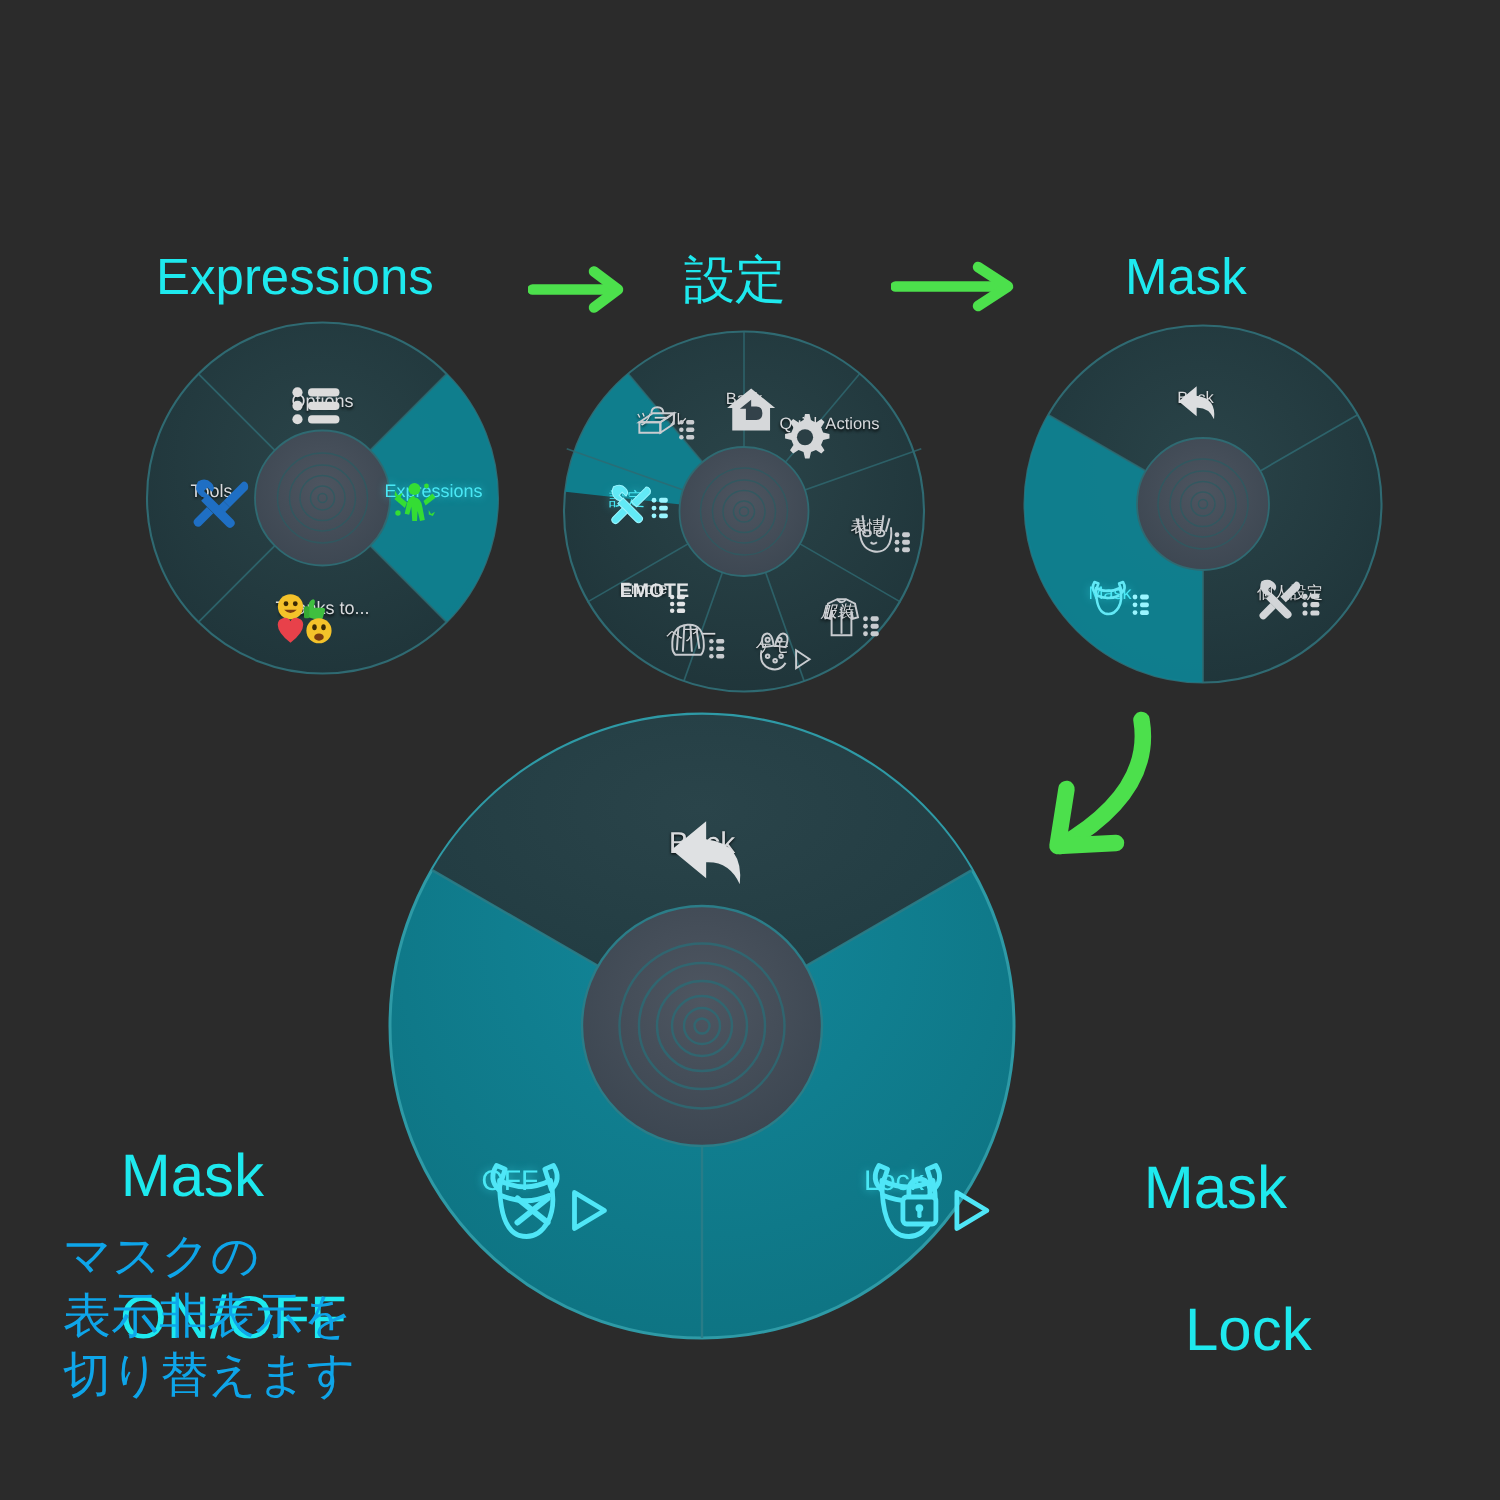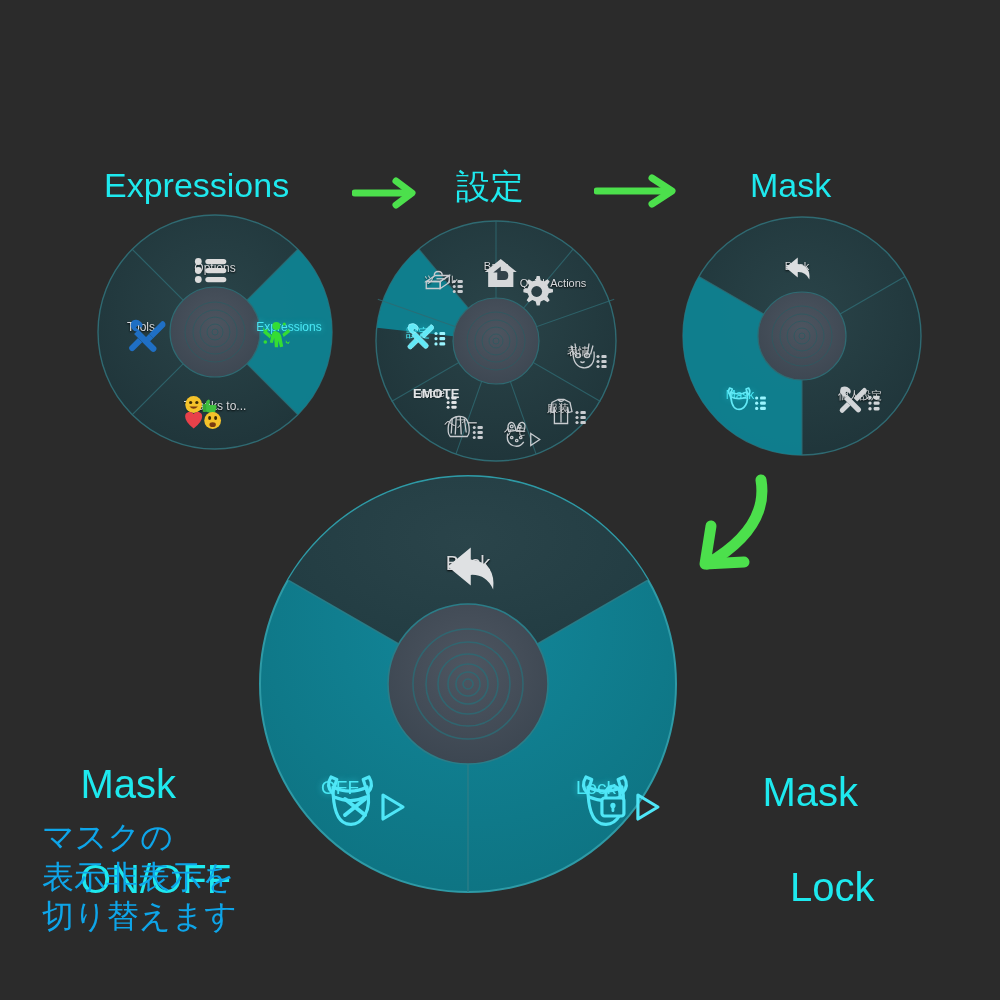--- a/index.html
+++ b/index.html
@@ -279,21 +279,21 @@
           <g fill="#c9ccd0">
             <circle cx="30" cy="14" r="1.6"></circle>
               <rect x="33.4" y="12.4" width="5.4" height="3.2" rx="1.2"></rect>
             <circle cx="30" cy="19" r="1.6"></circle>
               <rect x="33.4" y="17.4" width="5.4" height="3.2" rx="1.2"></rect>
             <circle cx="30" cy="24" r="1.6"></circle>
               <rect x="33.4" y="22.4" width="5.4" height="3.2" rx="1.2"></rect>
           </g>
         </svg>
       </span>
-      <span class="tx" style="font-size:11px;margin-top:2px;font-family:'DejaVu Sans',sans-serif;">服装</span>
+      <span class="tx" style="font-size:11px;margin-top:2px;font-family:'DejaVu Sans',sans-serif;font-style:italic;">服装</span>
     </div>
 
     <div class="seg-label" style="left:140px;top:210px;">
       <span class="ic">
         <svg width="42" height="28" viewBox="0 0 42 28">
           <g fill="none" stroke="#c9ccd0" stroke-width="1.3">
             <path d="M5 10 q-2 -8 2 -9 q4 -1 5 8 Z"></path>
             <path d="M20 10 q3 -8 -1 -9 q-4 -1 -6 8 Z"></path>
             <path d="M4 12 q-2 9 5 12 q7 2.6 11 -3.6"></path>
             <circle cx="8" cy="5" r="1.4"></circle>

